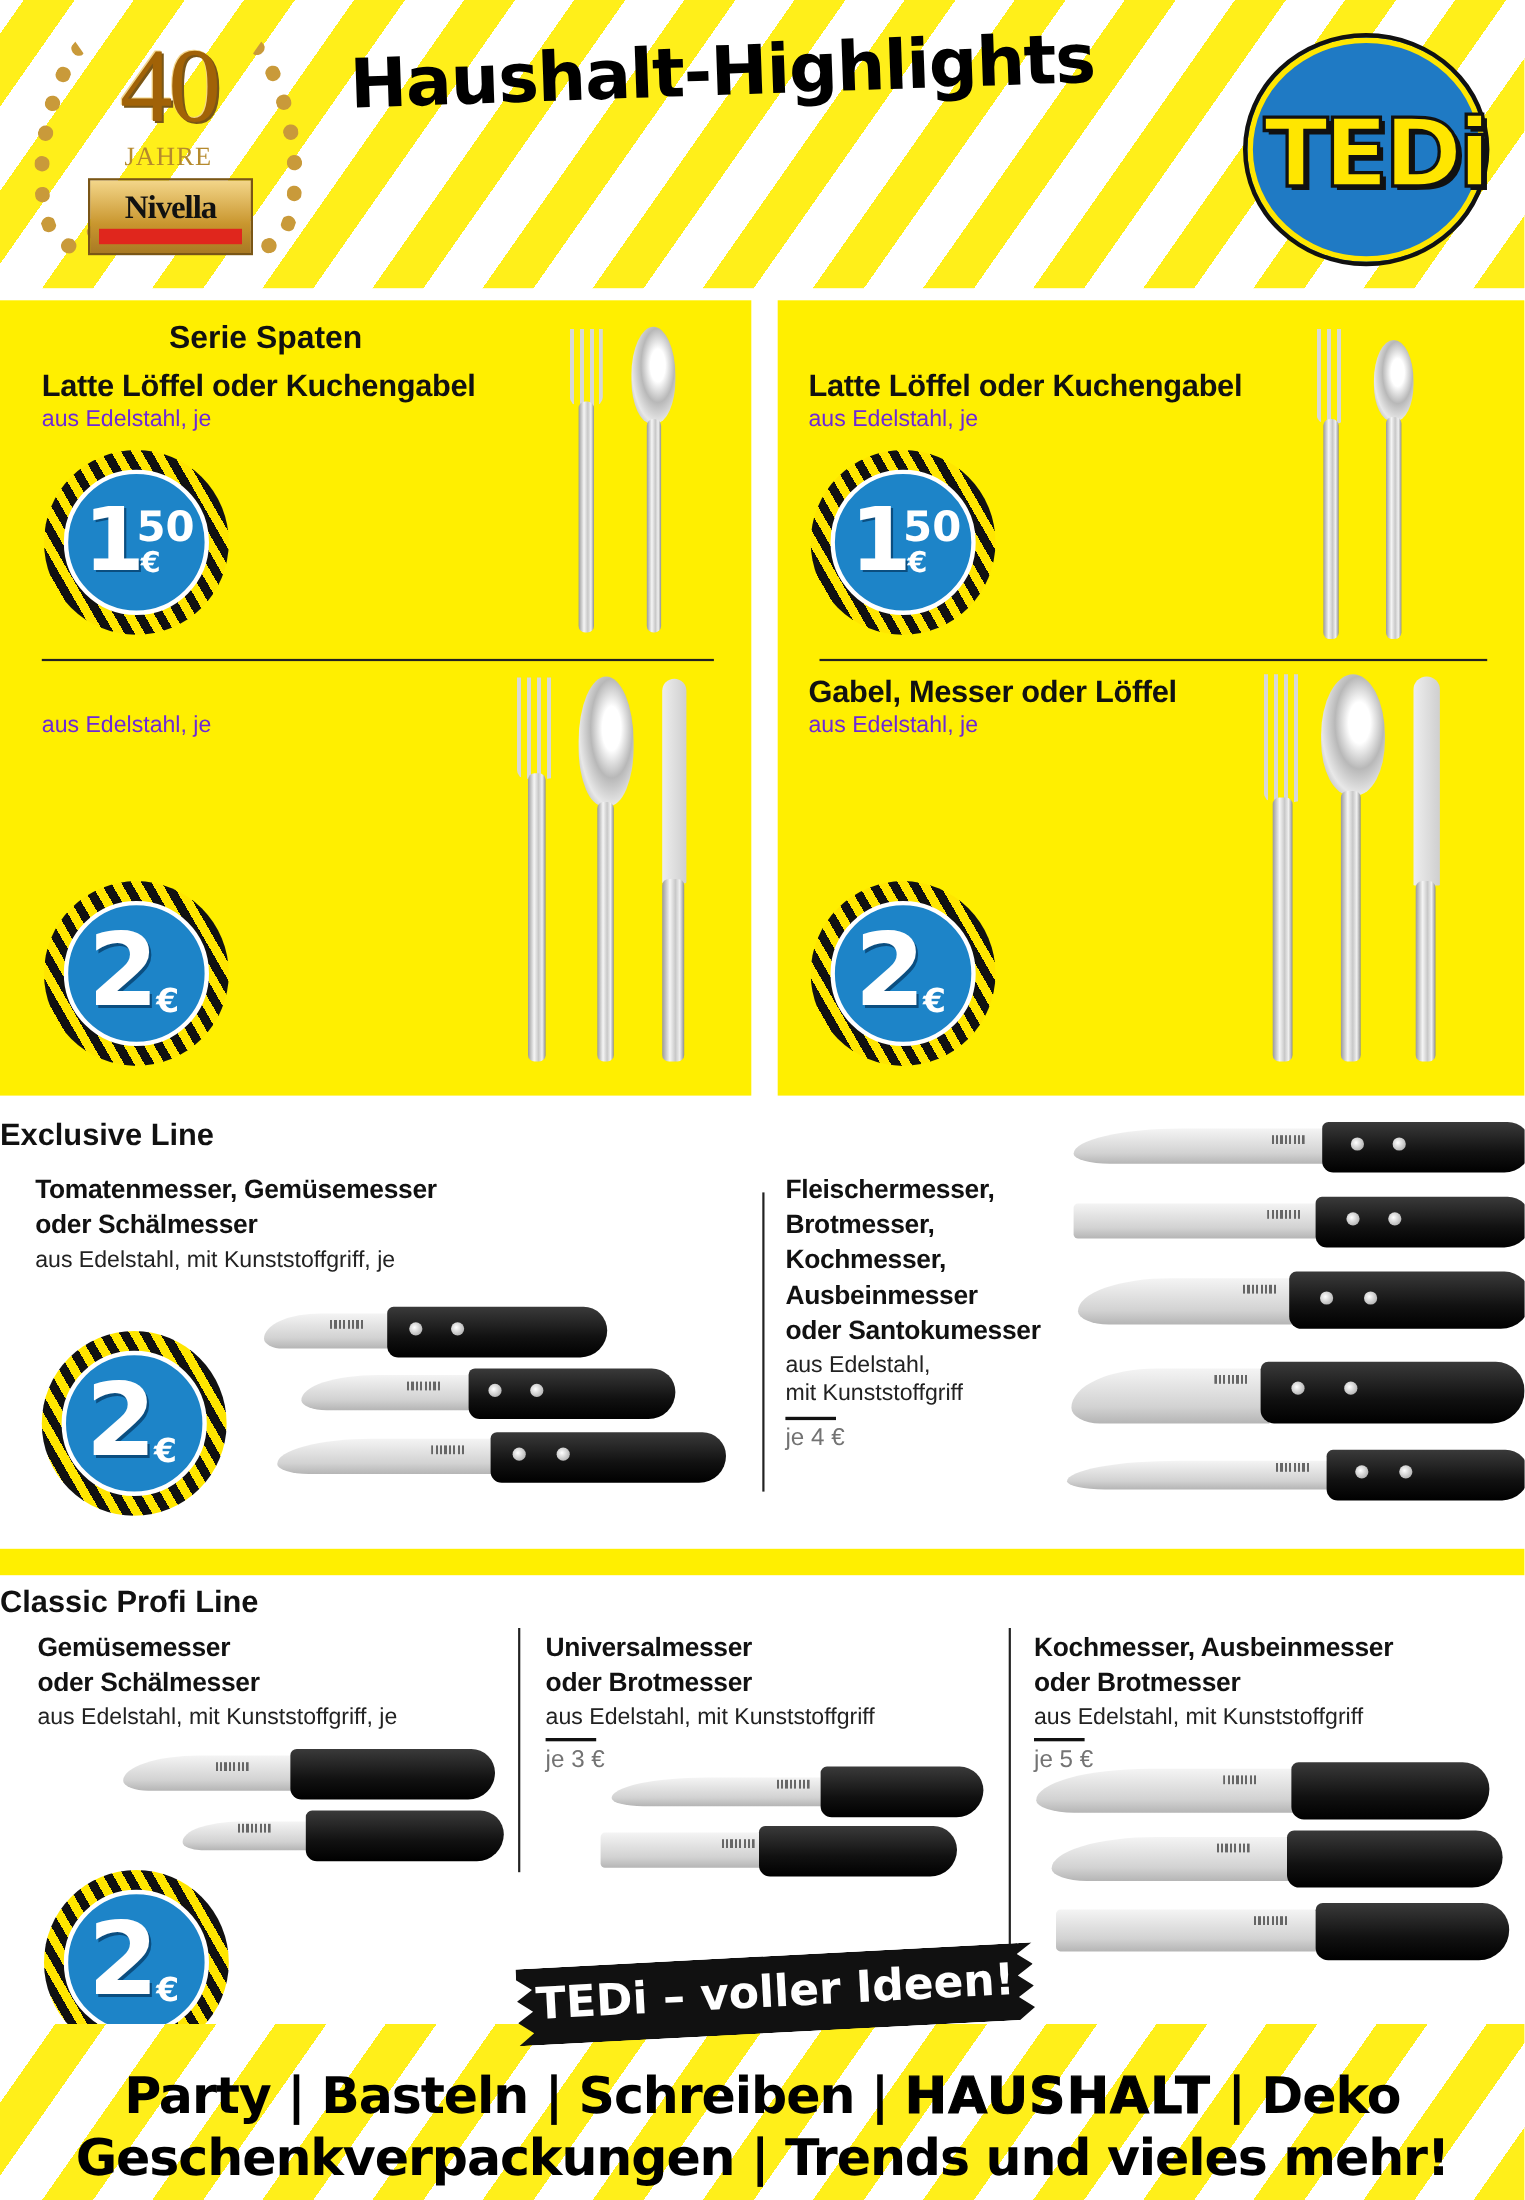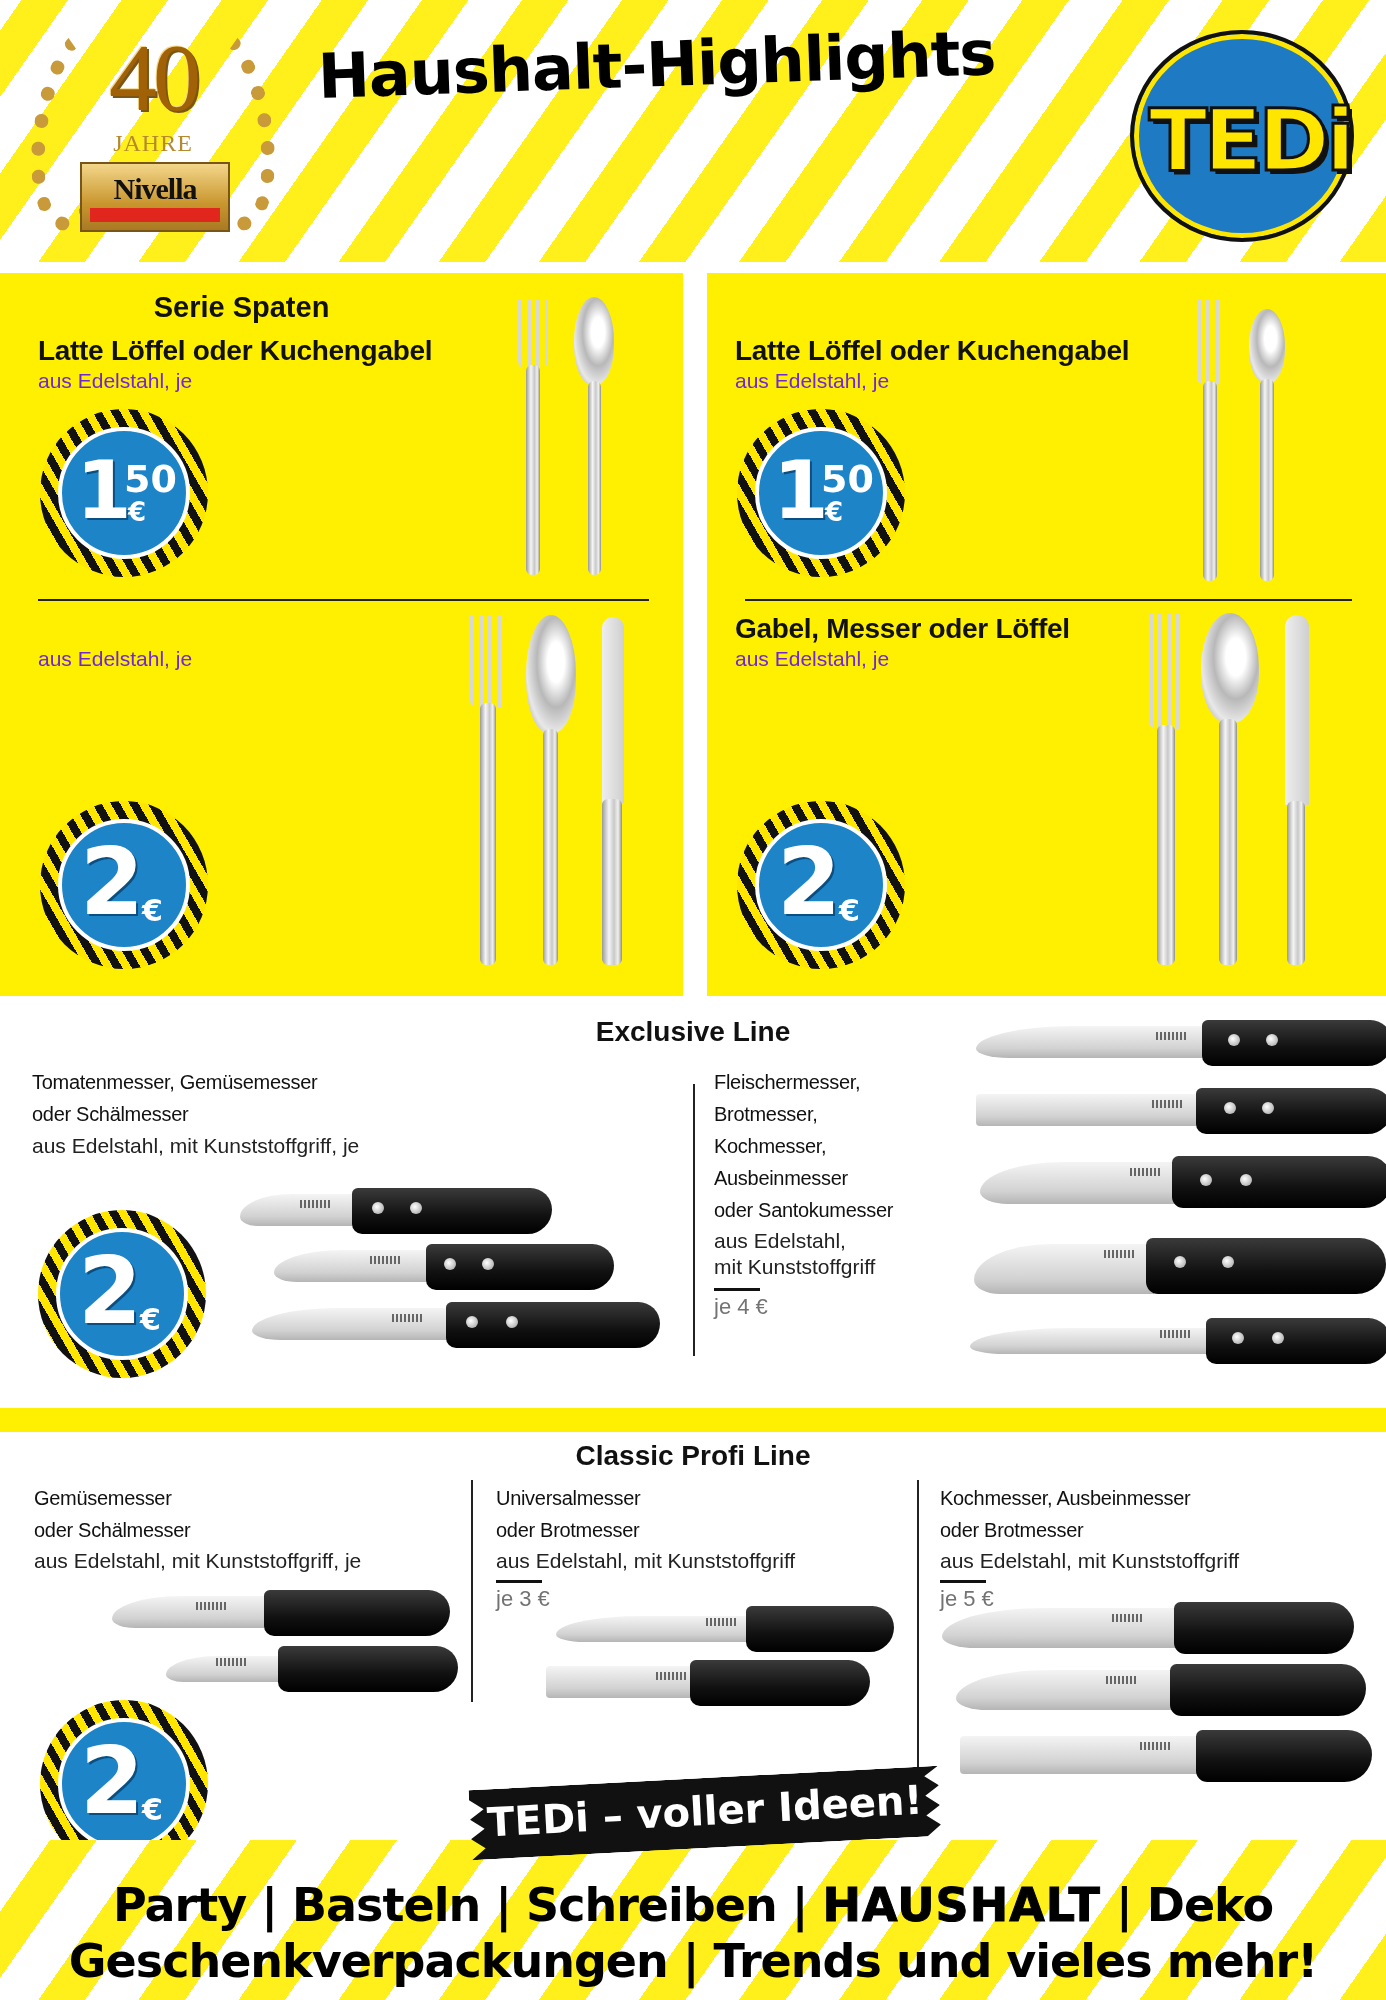--- a/index.html
+++ b/index.html
@@ -51,22 +51,22 @@
   .price.cent .cents { position: absolute; left: 62px; top: 26px; font-family: "DejaVu Sans", sans-serif; font-weight: bold; font-size: 38px; color: #fff; }
   .price.cent .eur { left: 66px; top: 66px; font-size: 26px; }
 
   
   .utensil { position: absolute; background: linear-gradient(90deg, #9a9a9a, #f5f5f5 35%, #c8c8c8 60%, #f0f0f0 80%, #8e8e8e); border-radius: 6px; }
   .fork-head { position: absolute; background: repeating-linear-gradient(90deg, #d8d8d8 0 4px, transparent 4px 9px); border-radius: 0 0 8px 8px; }
   .spoon-head { position: absolute; border-radius: 50% 50% 45% 45%; background: radial-gradient(ellipse at 60% 40%, #fff 0 20%, #b8b8b8 45%, #e8e8e8 70%, #8a8a8a); }
   .knife-blade { position: absolute; border-radius: 40px 40px 4px 4px; background: linear-gradient(90deg, #eeeeee, #cfcfcf); }
 
   
-  .section-title { position: absolute; font-weight: bold; font-size: 28px; text-align: center; }
-  .k-title { position: absolute; font-weight: normal; font-size: 20px; line-height: 32px; letter-spacing: -0.3px; }
+  .section-title { position: absolute; font-weight: bold; font-size: 28px; text-align: left; }
+  .k-title { position: absolute; font-weight: bold; font-size: 24px; line-height: 32px; letter-spacing: -0.3px; }
   .k-sub { position: absolute; font-size: 21px; line-height: 26px; color: #222; }
   .k-price { position: absolute; font-size: 22px; color: #737373; }
   .k-price::before { content: ""; position: absolute; left: 0; top: -6px; width: 46px; height: 3px; background: #111; }
   .vline { position: absolute; width: 2px; background: #222; }
   .ybar { position: absolute; left: 0; width: 1386px; height: 24px; background: #ffef00; }
 
   .knife { position: absolute; height: 46px; }
   .knife .blade { position: absolute; left: 0; top: 6px; height: 32px; background: linear-gradient(180deg, #f4f4f4, #d2d2d2 70%, #b5b5b5); border-radius: 60% 0 0 20% / 100% 0 0 40%; }
   .knife .handle { position: absolute; top: 0; height: 46px; background: linear-gradient(180deg, #3a3a3a, #111 60%, #000); border-radius: 8px 30px 34px 14px; }
   .knife .rivet { position: absolute; top: 14px; width: 12px; height: 12px; border-radius: 50%; background: radial-gradient(circle at 40% 40%, #fff, #9a9a9a); }

